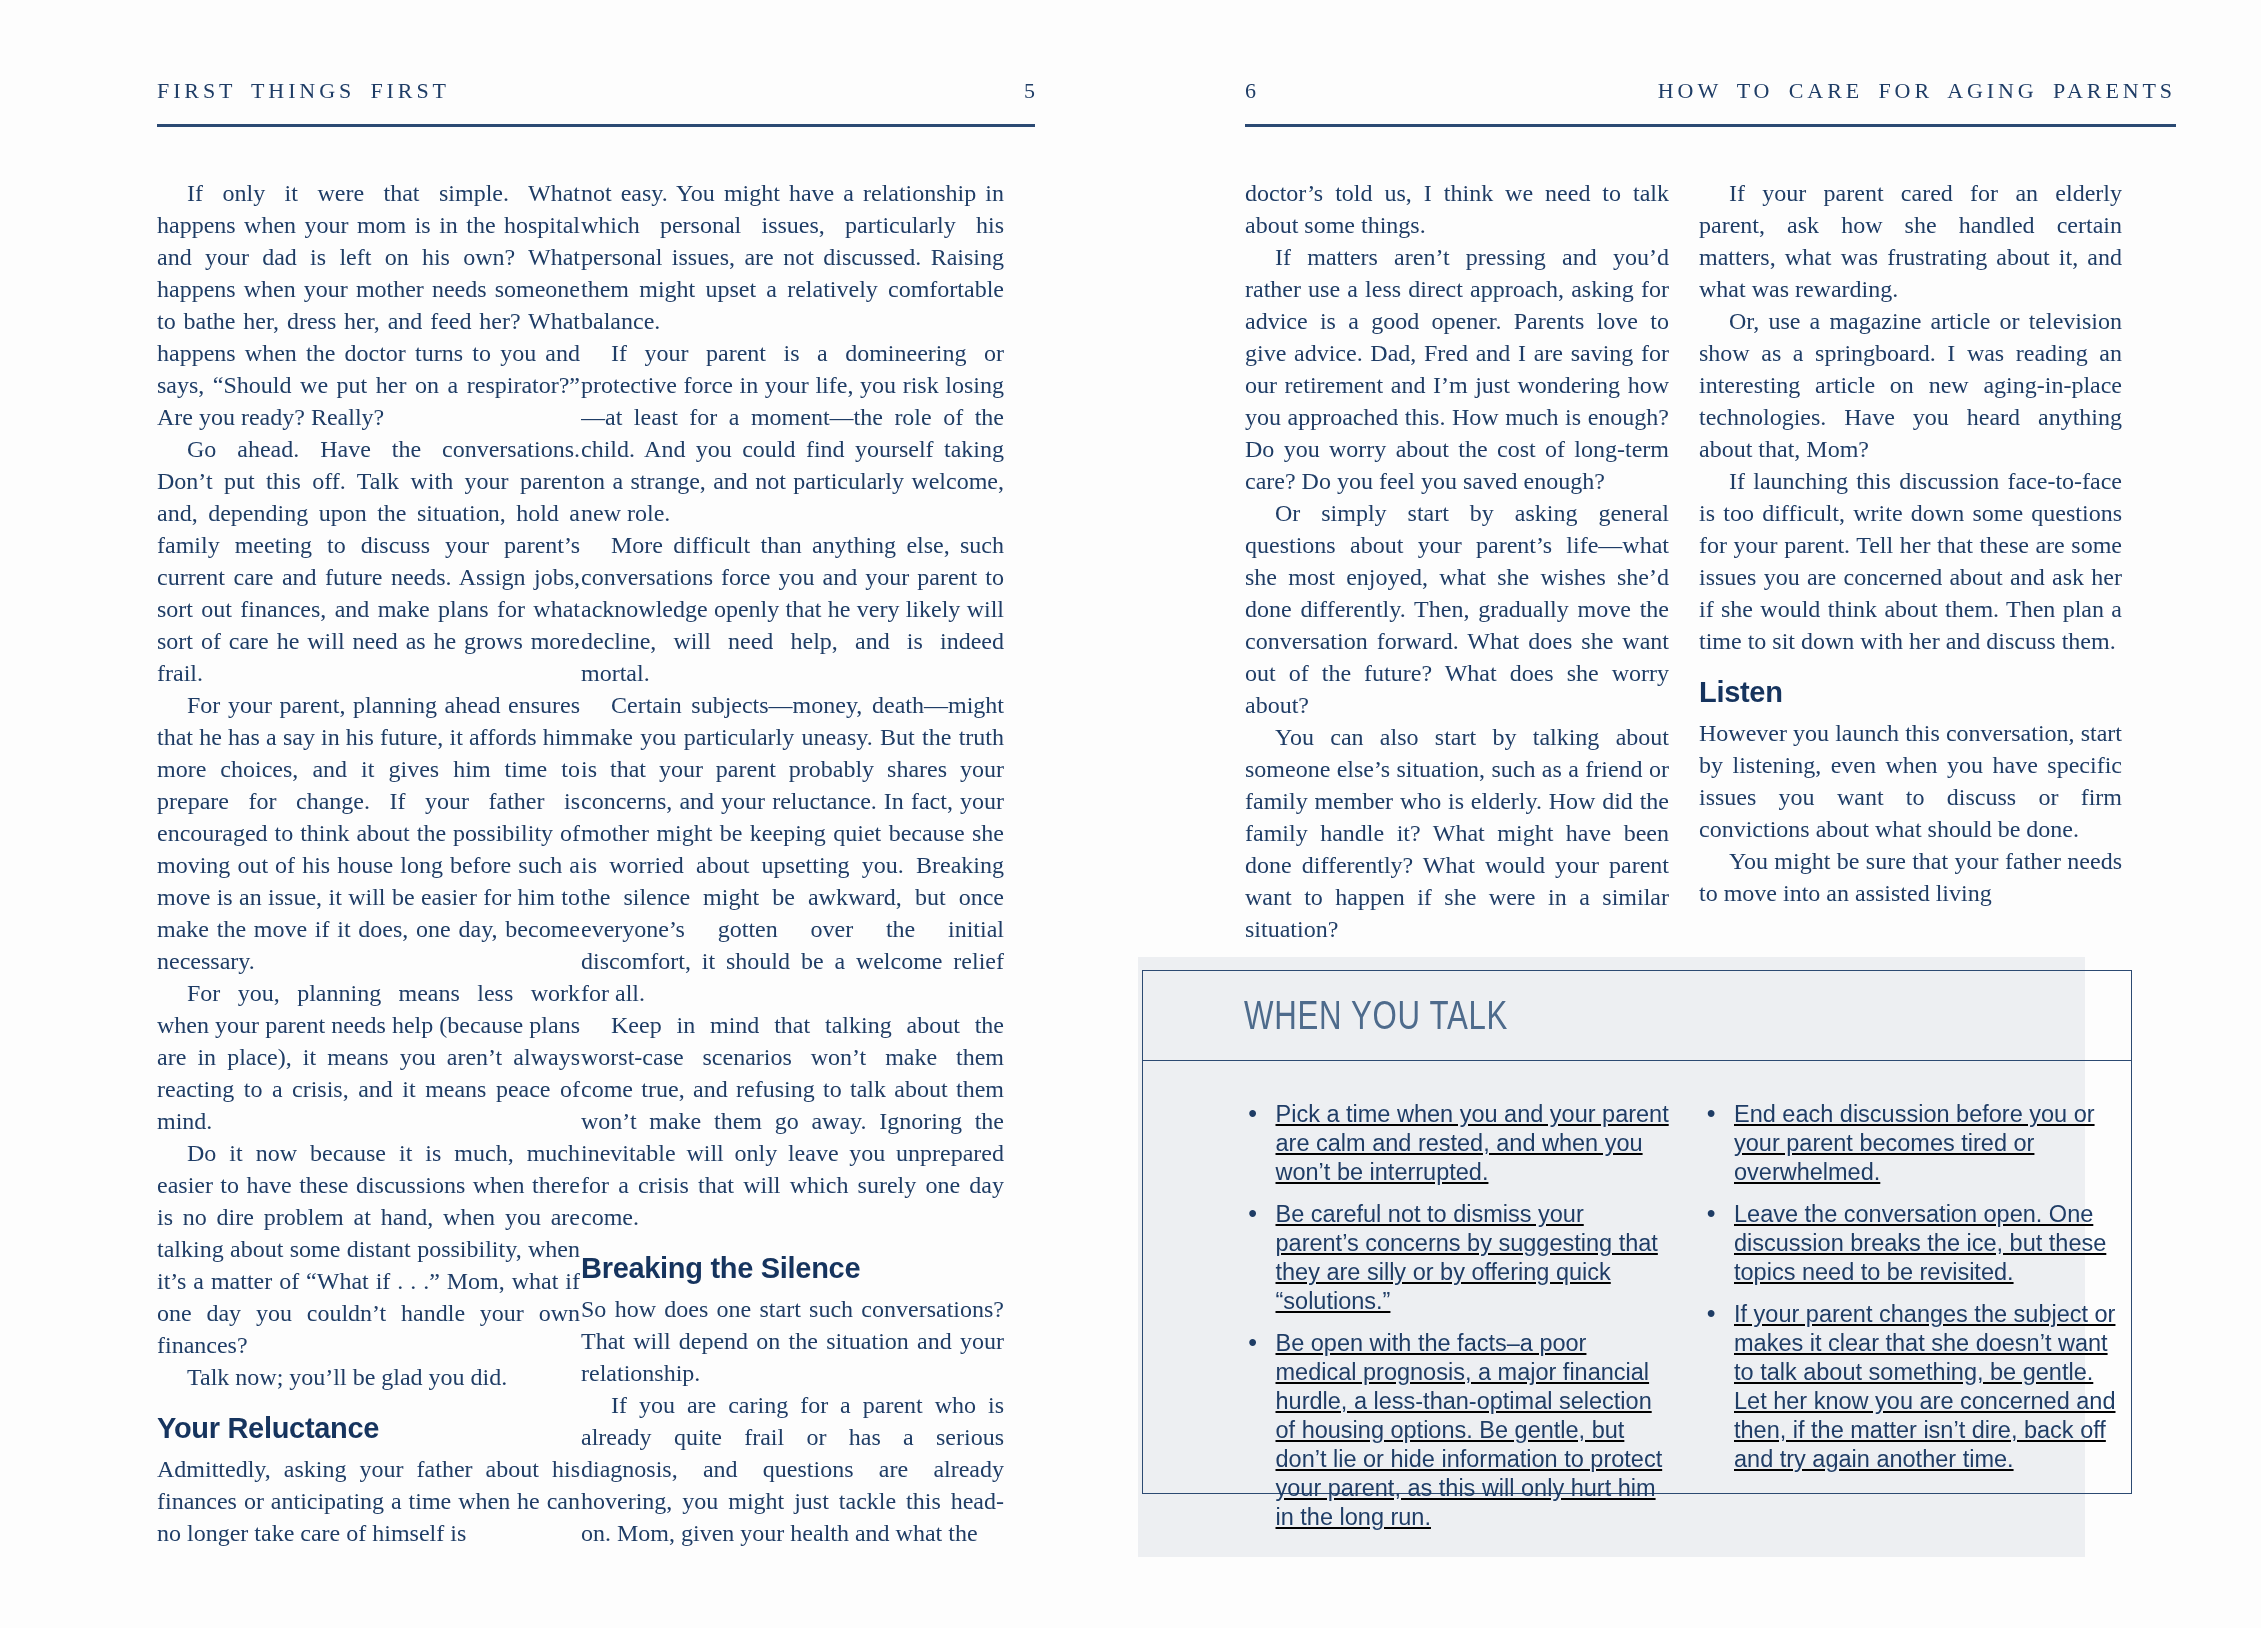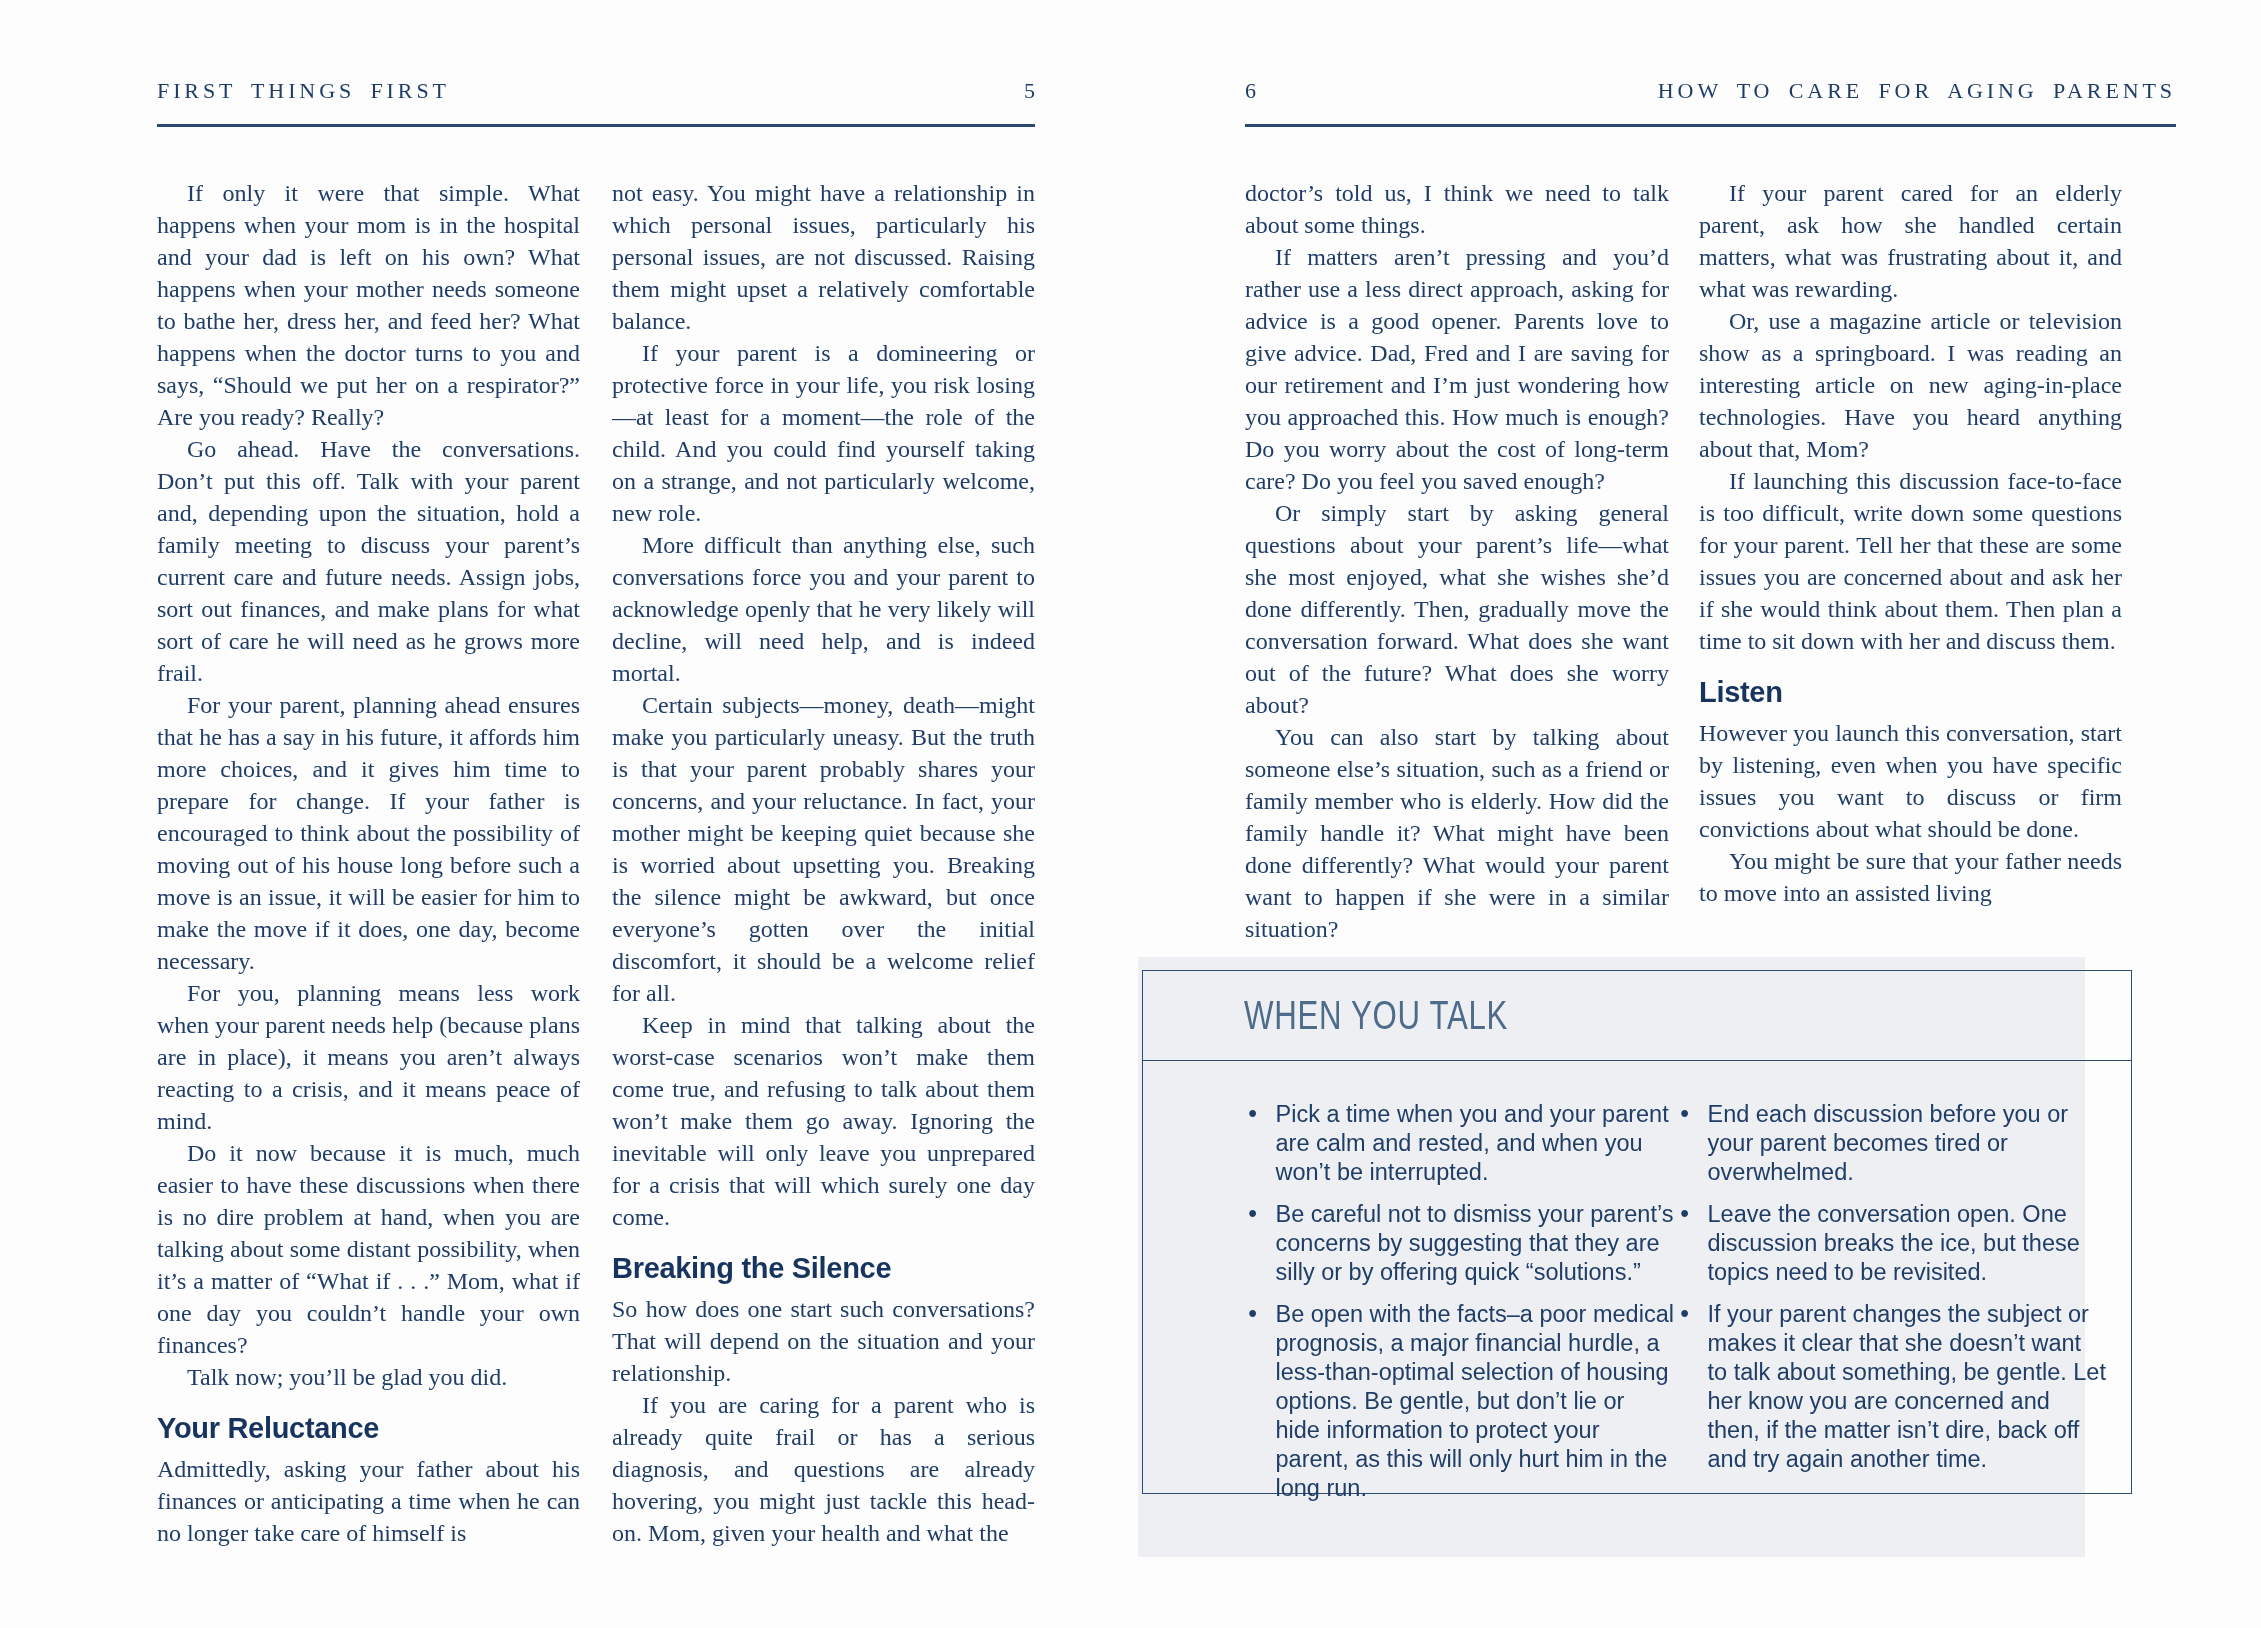--- a/index.html
+++ b/index.html
@@ -46,21 +46,21 @@
   .talk-head{
     height:90px;border-bottom:1.7px solid var(--border);
     display:flex;align-items:center;padding-left:101px;box-sizing:border-box;
   }
   .talk-title{
     font-family:"Liberation Sans","DejaVu Sans",sans-serif;
     font-size:40px;font-weight:500;color:var(--box_title);
     letter-spacing:0.9px;transform:scaleX(.78);transform-origin:left center;white-space:nowrap;
   }
   .talk-cols{
-    display:flex;gap:4px;padding:39px 0 0 104px;
+    display:flex;gap:33px;padding:39px 0 0 104px;text-decoration:underline;
   }
   .talk-cols ul{
     list-style:none;margin:0;padding:0;width:428px;
     font-family:"Liberation Sans","DejaVu Sans",sans-serif;
     font-size:23.5px;line-height:29px;color:var(--ink);text-align:left;
   }
   .talk-cols li{position:relative;padding-left:29px;margin-bottom:13px;}
   .talk-cols li::before{
     content:"\2022";position:absolute;left:1.7px;top:-0.9px;color:var(--ink);font-size:25px;
   }
@@ -83,21 +83,21 @@
 <div class="col" id="col-left-1" style="left:157px;">
     <p class="ind"><span>If only it were that simple. What happens when your mom is in the hospital and your dad is left on his own? What happens when your mother needs someone to bathe her, dress her, and feed her? What happens when the doctor turns to you and says, “Should we put her on a respirator?” Are you ready? Really?</span></p>
     <p class="ind"><span>Go ahead. Have the conversations. Don’t put this off. Talk with your parent and, depending upon the situation, hold a family meeting to discuss your parent’s current care and future needs. Assign jobs, sort out finances, and make plans for what sort of care he will need as he grows more frail.</span></p>
     <p class="ind"><span>For your parent, planning ahead ensures that he has a say in his future, it affords him more choices, and it gives him time to prepare for change. If your father is encouraged to think about the possibility of moving out of his house long before such a move is an issue, it will be easier for him to make the move if it does, one day, become necessary.</span></p>
     <p class="ind"><span>For you, planning means less work when your parent needs help (because plans are in place), it means you aren’t always reacting to a crisis, and it means peace of mind.</span></p>
     <p class="ind"><span>Do it now because it is much, </span><span class="it">much</span><span> easier to have these discussions when there is no dire problem at hand, when you are talking about some distant possibility, when it’s a matter of “What if . . .” </span><span class="it">Mom, what if one day you couldn’t handle your own finances?</span></p>
     <p class="ind"><span>Talk now; you’ll be glad you did.</span></p>
     <div class="sec-h">Your Reluctance</div>
     <p><span>Admittedly, asking your father about his finances or anticipating a time when he can no longer take care of himself is</span></p>
   </div>
-<div class="col" id="col-left-2" style="left:612px;">
+<div class="col" id="col-left-2" style="left:581px;">
     <p><span>not easy. You might have a relationship in which personal issues, particularly </span><span class="it">his</span><span> personal issues, are not discussed. Raising them might upset a relatively comfortable balance.</span></p>
     <p class="ind"><span>If your parent is a domineering or protective force in your life, you risk losing—at least for a moment—the role of the child. And you could find yourself taking on a strange, and not particularly welcome, new role.</span></p>
     <p class="ind"><span>More difficult than anything else, such conversations force you and your parent to acknowledge openly that he very likely will decline, will need help, and is indeed mortal.</span></p>
     <p class="ind"><span>Certain subjects—money, death—might make you particularly uneasy. But the truth is that your parent probably shares your concerns, and your reluctance. In fact, your mother might be keeping quiet because she is worried about upsetting you. Breaking the silence might be awkward, but once everyone’s gotten over the initial discomfort, it should be a welcome relief for all.</span></p>
     <p class="ind"><span>Keep in mind that talking about the worst-case scenarios won’t make them come true, and refusing to talk about them won’t make them go away. Ignoring the inevitable will only leave you unprepared for a crisis that will which surely one day come.</span></p>
     <div class="sec-h">Breaking the Silence</div>
     <p><span>So how does one start such conversations? That will depend on the situation and your relationship.</span></p>
     <p class="ind"><span>If you are caring for a parent who is already quite frail or has a serious diagnosis, and questions are already hovering, you might just tackle this head-on. </span><span class="it">Mom, given your health and what the</span></p>
   </div>
 <div class="col" id="col-right-1" style="left:1245px;width:424px;height:800px;">

